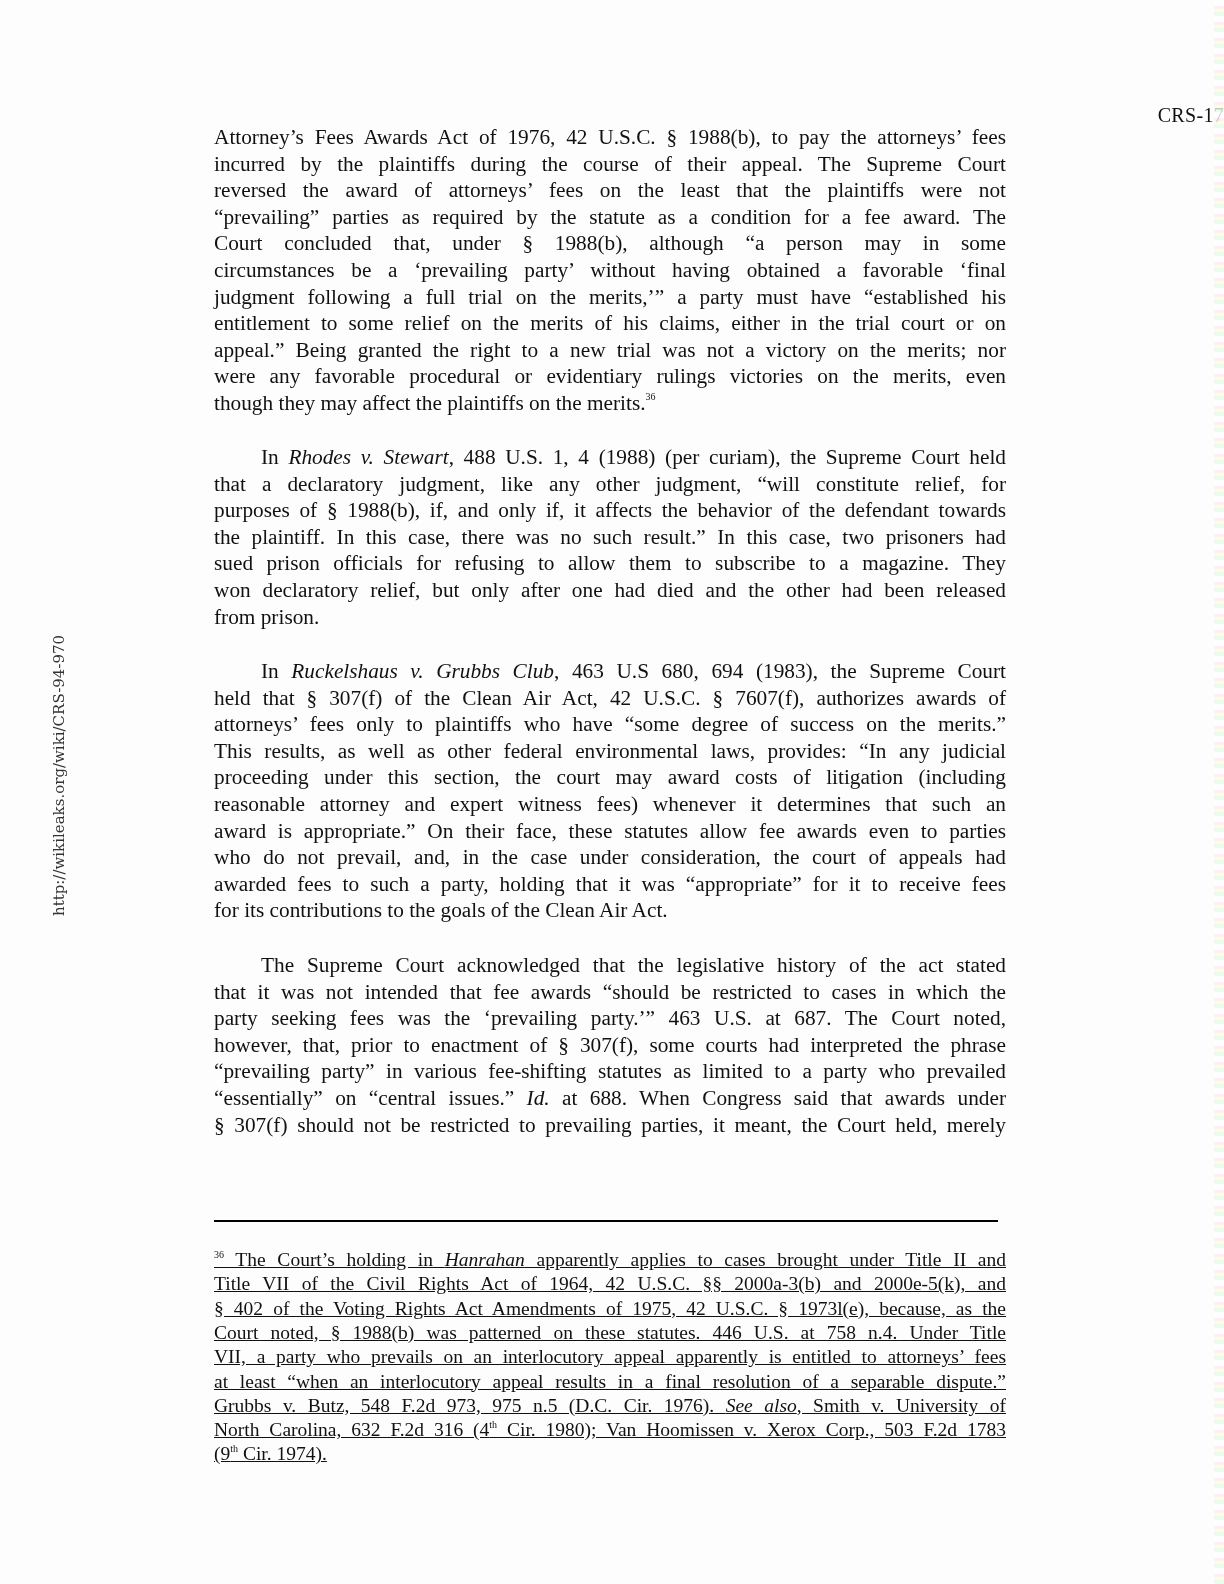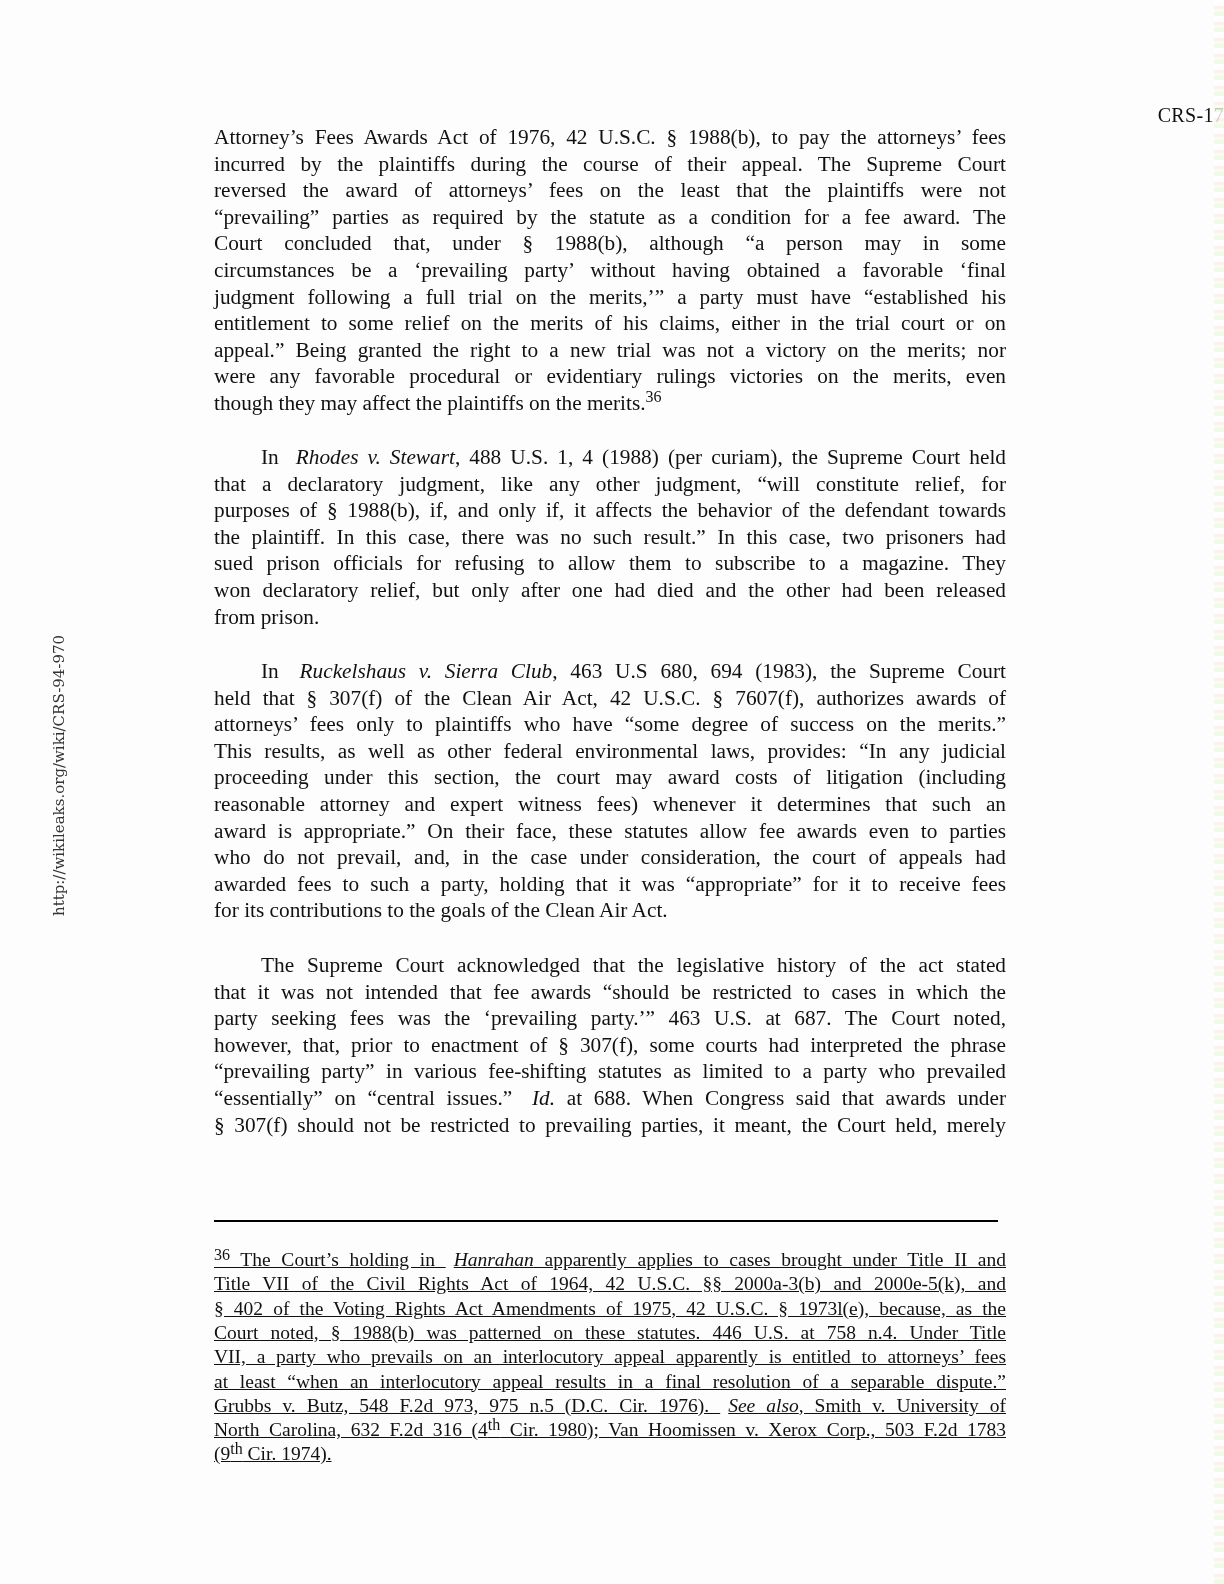--- a/index.html
+++ b/index.html
@@ -12,30 +12,30 @@
       font-size: 20px; letter-spacing: 0.3px; margin-top: 32px;
     }
     .side-url {
       position: absolute; left: 50px; top: 916px; transform-origin: left top; transform: rotate(-90deg);
       font-family: "DejaVu Serif", serif; font-size: 15px; color: #333; white-space: nowrap; width: 330px;
     }
     .body-text { position: absolute; left: 214px; width: 792px; font-size: 21.3px; }
     .line { position: absolute; left: 0; white-space: nowrap; width: 792px; text-align: justify; text-align-last: justify; height: 27px; line-height: 27px; }
     .line.last { text-align-last: left; }
     .indent { padding-left: 47px; box-sizing: border-box; }
-    sup { font-size: 16px; vertical-align: top; line-height: 14px; }
+    sup { font-size: 10px; vertical-align: top; line-height: 14px; }
     .footnote-rule { position: absolute; left: 214px; top: 1220px; width: 784px; height: 2px; background: #000; }
     .footnote { position: absolute; left: 214px; width: 792px; font-size: 19.5px; }
     .footnote .line { height: 24.3px; line-height: 24.3px; text-decoration: underline; }
     .edge-strip {
       position: absolute; right: 0; top: 0; width: 10px; height: 1584px;
       background: repeating-linear-gradient(180deg, #fff 0 6px, #fdeaf7 6px 9px, #fffbe0 9px 12px, #e8fbe8 12px 16px);
       opacity: 0.8;
     }
-    i { font-style: italic; margin-left: 8px; }
+    i { font-style: italic; }
   </style>
 </head>
 <body>
 
 <div class="page-header">CRS-17</div>
 
 <div class="side-url">http://wikileaks.org/wiki/CRS-94-970</div>
 
 <div class="body-text" style="top:124px;">
   <div class="line" style="top:0px">Attorney’s Fees Awards Act of 1976, 42 U.S.C. § 1988(b), to pay the attorneys’ fees</div>
@@ -55,21 +55,21 @@
   <div class="line indent" style="top:0px"><span>In </span><i>Rhodes v. Stewart</i><span>, 488 U.S. 1, 4 (1988) (per curiam), the Supreme Court held</span></div>
   <div class="line" style="top:26.6px">that a declaratory judgment, like any other judgment, “will constitute relief, for</div>
   <div class="line" style="top:53.2px">purposes of § 1988(b), if, and only if, it affects the behavior of the defendant towards</div>
   <div class="line" style="top:79.8px">the plaintiff. In this case, there was no such result.” In this case, two prisoners had</div>
   <div class="line" style="top:106.4px">sued prison officials for refusing to allow them to subscribe to a magazine. They</div>
   <div class="line" style="top:133px">won declaratory relief, but only after one had died and the other had been released</div>
   <div class="line last" style="top:159.6px">from prison.</div>
 </div>
 
 <div class="body-text" style="top:658px;">
-  <div class="line indent" style="top:0px"><span>In </span><i>Ruckelshaus v. Sierra Club</i><span>, 463 U.S 680, 694 (1983), the Supreme Court</span></div>
+  <div class="line indent" style="top:0px"><span>In </span><i>Ruckelshaus v. Grubbs Club</i><span>, 463 U.S 680, 694 (1983), the Supreme Court</span></div>
   <div class="line" style="top:26.6px">held that § 307(f) of the Clean Air Act, 42 U.S.C. § 7607(f), authorizes awards of</div>
   <div class="line" style="top:53.2px">attorneys’ fees only to plaintiffs who have “some degree of success on the merits.”</div>
   <div class="line" style="top:79.8px">This results, as well as other federal environmental laws, provides: “In any judicial</div>
   <div class="line" style="top:106.4px">proceeding under this section, the court may award costs of litigation (including</div>
   <div class="line" style="top:133px">reasonable attorney and expert witness fees) whenever it determines that such an</div>
   <div class="line" style="top:159.6px">award is appropriate.” On their face, these statutes allow fee awards even to parties</div>
   <div class="line" style="top:186.2px">who do not prevail, and, in the case under consideration, the court of appeals had</div>
   <div class="line" style="top:212.8px">awarded fees to such a party, holding that it was “appropriate” for it to receive fees</div>
   <div class="line last" style="top:239.4px">for its contributions to the goals of the Clean Air Act.</div>
 </div>

